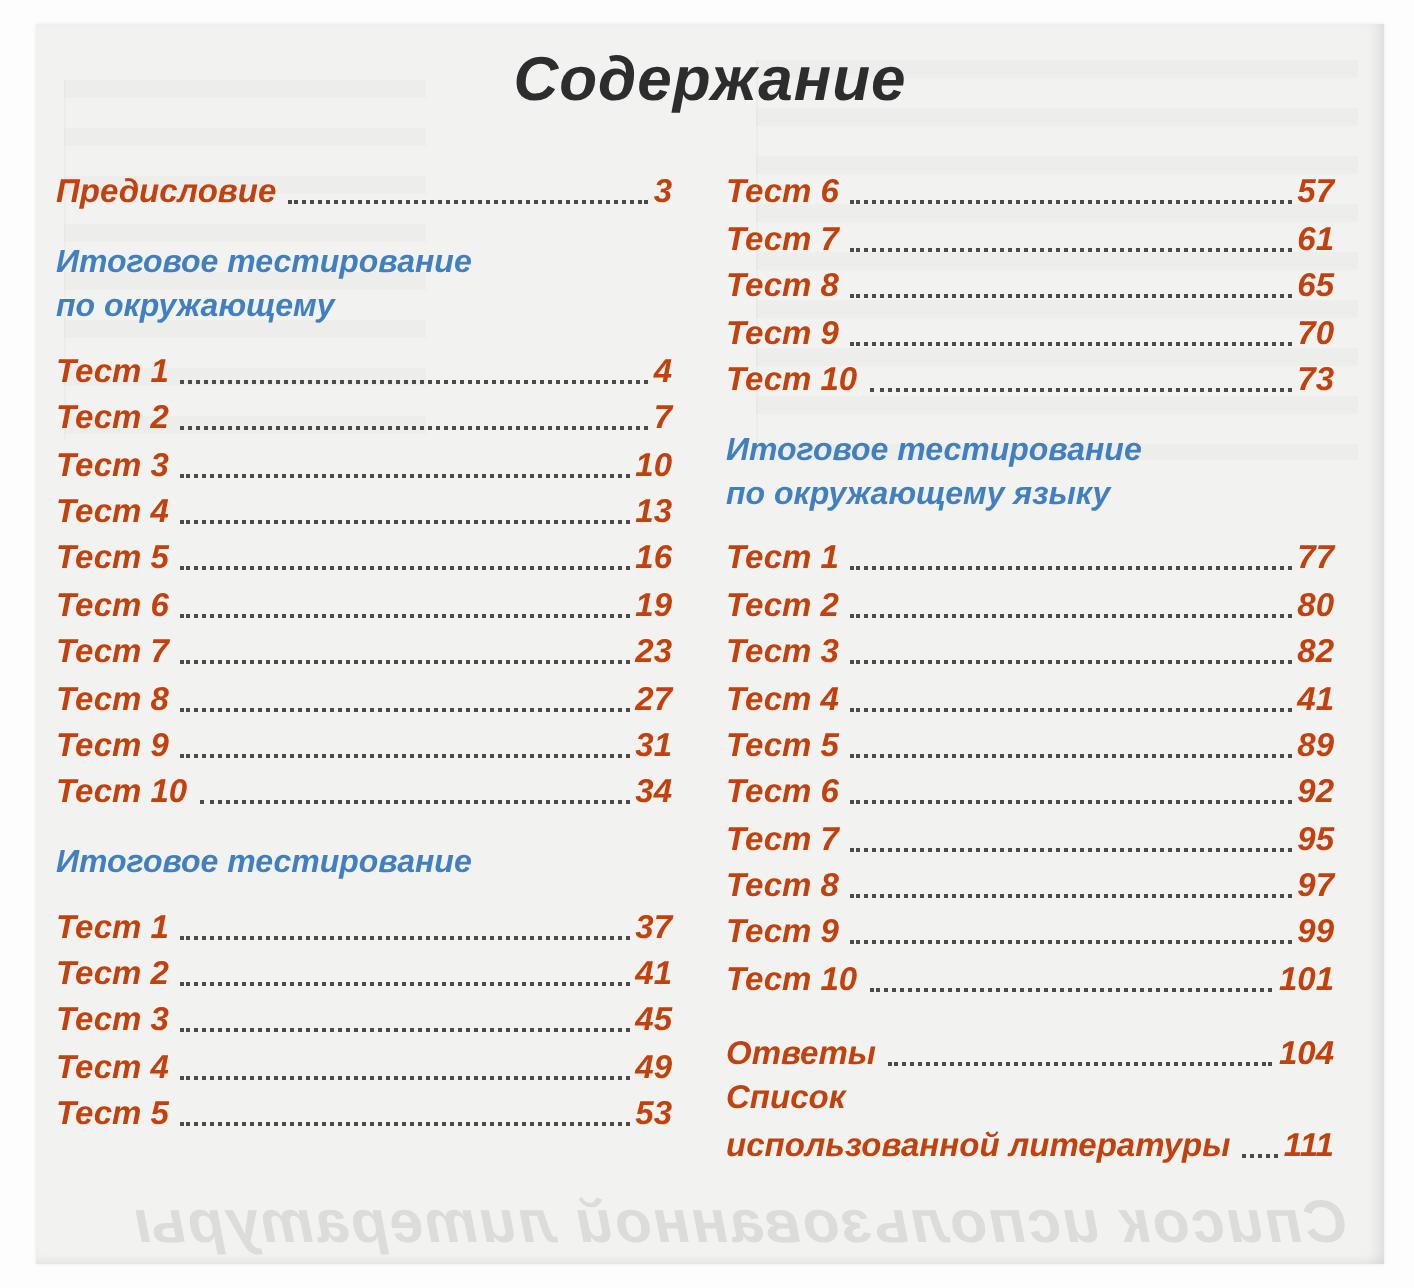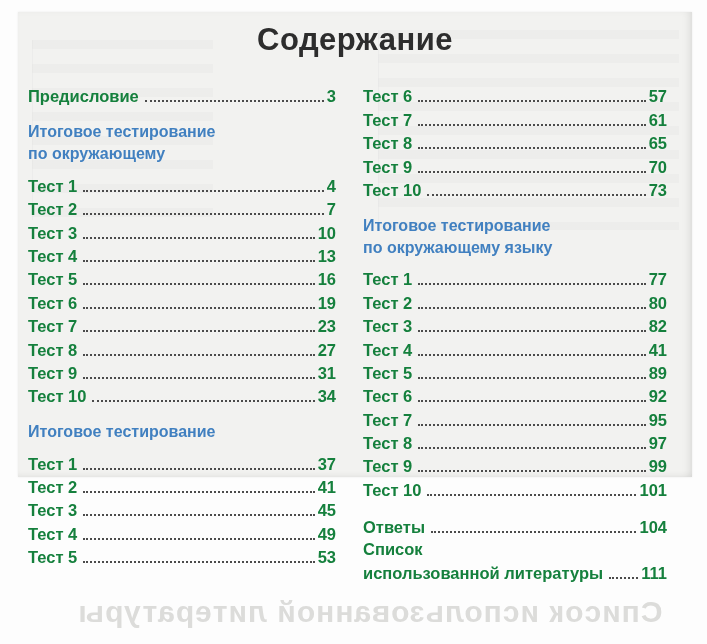--- a/index.html
+++ b/index.html
@@ -6,25 +6,26 @@
   .frame {
     position:relative;
     width:707px; height:644px;
     background:#fdfdfd;
     overflow:hidden;
     font-family:"Liberation Sans", sans-serif;
   }
   
   .page {
     position:absolute; left:18px; top:12px;
-    width:674px; height:465px;
+    width:674px; height:620px;
     background:#f2f2f0;
     box-shadow: inset -6px 0 8px -4px rgba(0,0,0,0.10),
                 inset 0 -4px 6px -3px rgba(0,0,0,0.06),
                 0 0 2px rgba(0,0,0,0.08);
+    font-style: italic;
   }
   .page-title {
     position:absolute; left:0; right:0; top:10px;
     text-align:center;
     font-size:31px; font-weight:bold;
     letter-spacing:0.5px;
     color:#2d2d2d;
   }
   .column { position:absolute; top:72px; }
   .column.left  { left:10px;  width:308px; }
@@ -38,21 +39,21 @@
     font-weight:bold;
     font-size:16px;
     line-height:22px;
   }
   .toc-row {
     display:flex;
     align-items:flex-end;
     height:23.4px;
     font-size:16.5px;
     font-weight:600;
-    color:#15803d;
+    color:#c2410c;
     line-height:21px;
   }
   .toc-row .lbl { white-space:nowrap; }
   .toc-row .leader {
     flex:1 1 auto;
     border-bottom:2px dotted #4b4b4b;
     margin:0 3px 5px 6px;
     min-width:8px;
   }
   .toc-row .pg { white-space:nowrap; text-align:right; }

